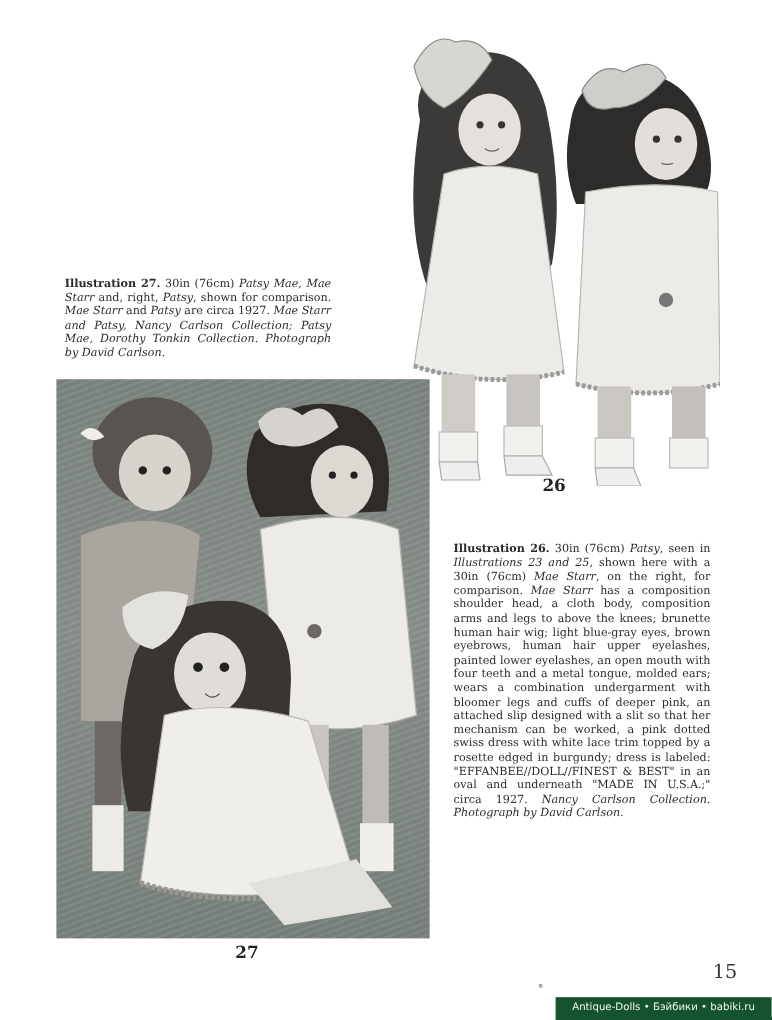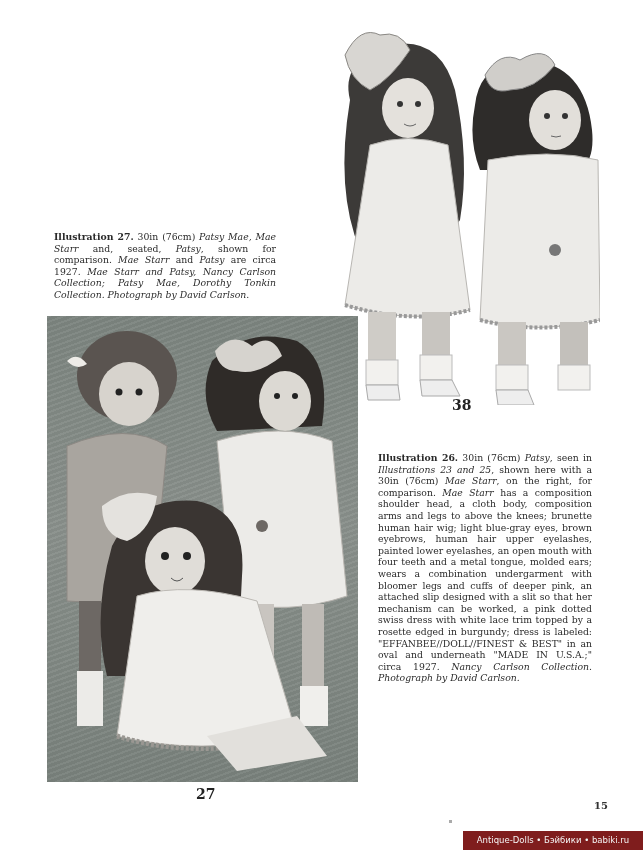--- a/index.html
+++ b/index.html
@@ -31,25 +31,25 @@
     }
     .caption b { font-weight: bold; }
     .caption i { font-style: italic; }
     #caption27 { left: 54px; top: 231px; width: 222px; }
     #caption26 { left: 378px; top: 452px; width: 214px; }
 
     .fig-num { font-weight: bold; font-size: 14px; color: #222; }
     #fig26 { left: 452px; top: 397px; }
     #fig27 { left: 196px; top: 786px; text-align: center; }
 
-    #page-number { left: 594px; top: 800px; font-size: 10px; color: #333; font-weight: bold; }
+    #page-number { left: 594px; top: 800px; font-size: 16px; color: #333; }
 
     #watermark {
       left: 463px; top: 831px; width: 180px; height: 19px;
-      background: #7f1d1d; color: #f4f4f4;
+      background: #14532d; color: #f4f4f4;
       font-family: "DejaVu Sans", "Liberation Sans", sans-serif;
       font-size: 8.5px; line-height: 19px; text-align: center;
     }
     #scan-mark { left: 449px; top: 820px; width: 3px; height: 3px; background: #aaa; }
   </style>
 </head>
 <body>
 
 <div id="photo26" class="abs">
   <svg viewBox="0 0 270 385">
@@ -86,24 +86,24 @@
     <path d="M150 300 Q210 315 270 300" stroke="#999" stroke-width="4" stroke-dasharray="3 2" fill="none"></path>
     <circle cx="225" cy="230" r="6" fill="#777"></circle>
 
     <rect x="168" y="302" width="28" height="55" fill="#cac7c2"></rect>
     <rect x="230" y="302" width="28" height="55" fill="#c3c0bb"></rect>
     <rect x="166" y="345" width="32" height="25" fill="#f2f1ee" stroke="#bbb"></rect>
     <rect x="228" y="345" width="32" height="25" fill="#f2f1ee" stroke="#bbb"></rect>
     <path d="M166 370 L198 370 L204 385 L168 385Z" fill="#eee" stroke="#aaa"></path>
   </svg>
 </div>
-<div id="fig26" class="abs fig-num">38</div>
+<div id="fig26" class="abs fig-num">26</div>
 
 <div id="caption27" class="abs caption">
-  <b>Illustration 27.</b><span> 30in (76cm) </span><i>Patsy Mae, Mae Starr</i><span> and, seated, </span><i>Patsy</i><span>, shown for comparison. </span><i>Mae Starr</i><span> and </span><i>Patsy</i><span> are circa 1927. </span><i>Mae Starr and Patsy, Nancy Carlson Collection; Patsy Mae, Dorothy Tonkin Collection. Photograph by David Carlson.</i>
+  <b>Illustration 27.</b><span> 30in (76cm) </span><i>Patsy Mae, Mae Starr</i><span> and, right, </span><i>Patsy</i><span>, shown for comparison. </span><i>Mae Starr</i><span> and </span><i>Patsy</i><span> are circa 1927. </span><i>Mae Starr and Patsy, Nancy Carlson Collection; Patsy Mae, Dorothy Tonkin Collection. Photograph by David Carlson.</i>
 </div>
 
 <div id="photo27" class="abs">
   <svg viewBox="0 0 311 466">
 
     <ellipse cx="80" cy="60" rx="50" ry="45" fill="#5a5450"></ellipse>
     <ellipse cx="82" cy="78" rx="30" ry="32" fill="#d7d3cd"></ellipse>
     <circle cx="72" cy="76" r="3.5" fill="#222"></circle>
       <circle cx="92" cy="76" r="3.5" fill="#222"></circle>
     <path d="M20 45 Q30 35 40 48 Q30 55 20 45Z" fill="#eeece8"></path>

